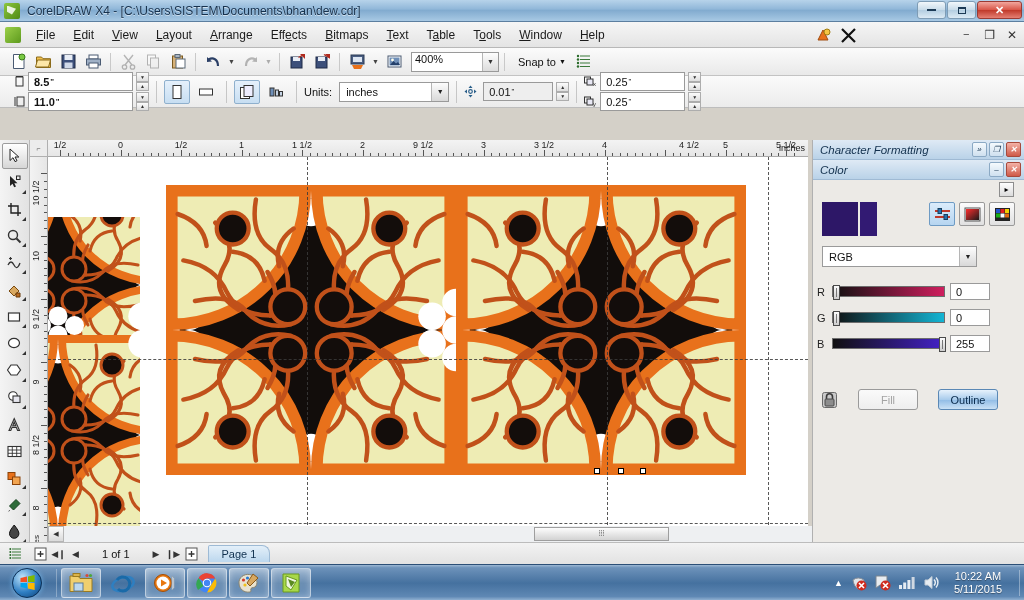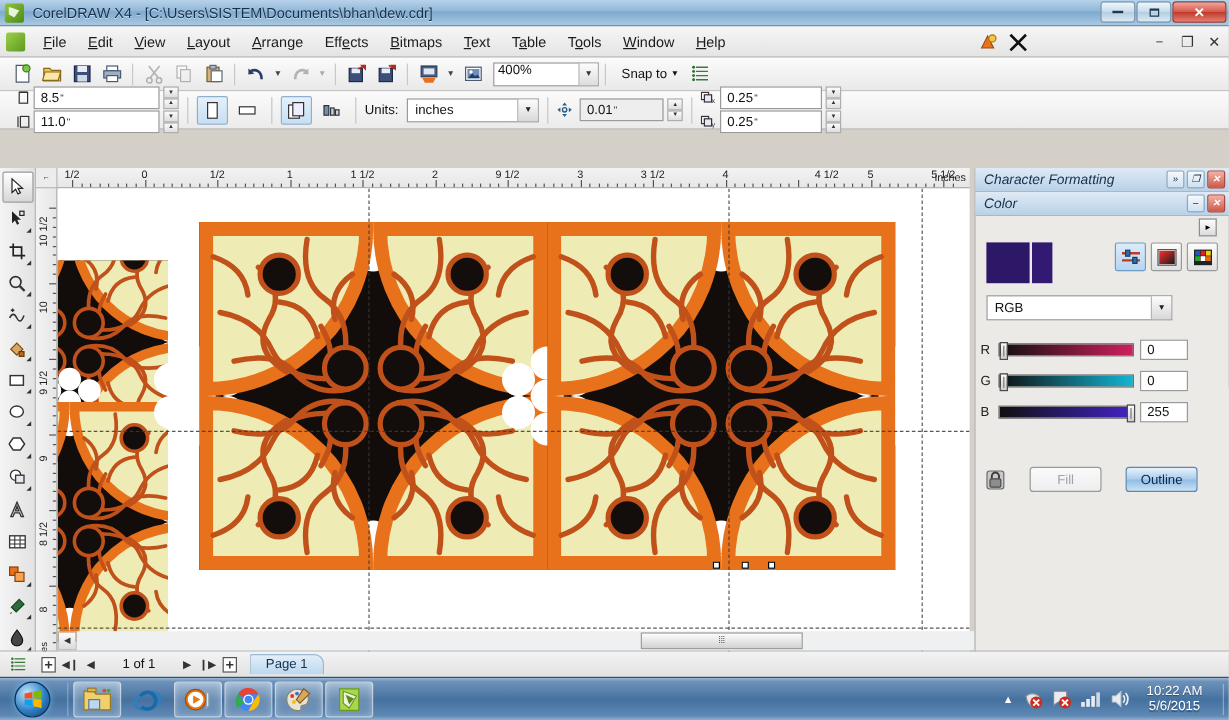--- a/index.html
+++ b/index.html
@@ -388,21 +388,21 @@
             <circle cx="2" cy="3" r="1.2"></circle>
             <circle cx="2" cy="6.5" r="1.2"></circle>
             <circle cx="2" cy="10" r="1.2"></circle>
             <circle cx="2" cy="13.5" r="1.2"></circle>
           </g>
         </svg>
     </div>
   </div>
 
   <div class="propbar">
-    <div style="display:flex;flex-direction:column;gap:1px;margin-left:8px;">
+    <div style="display:flex;flex-direction:column;gap:1px;margin-left:8px;font-weight:bold;">
       <div style="display:flex;align-items:center;gap:3px;">
         <svg width="11" height="11" viewBox="0 0 11 11">
             <rect x="2" y="1" width="7" height="9" fill="none" stroke="#333"></rect>
             <path d="M2 0.5 h7" stroke="#333"></path>
           </svg>
         <div class="numfield" style="width:105px">
           <span>8.5</span>
           <span style="font-size:8px">"</span>
         </div>
         <div class="spin">
@@ -1111,19 +1111,19 @@
         <rect x="9.4" y="6" width="3" height="9" fill="#e6ecf2"></rect>
           <rect x="13.6" y="3" width="3" height="12" fill="#cfd8e2"></rect>
       </svg>
       <svg width="18" height="17" viewBox="0 0 18 17">
         <path d="M2 6 h3 l4-3.5 v12 l-4-3.5 h-3z" fill="#e6ecf2" stroke="#c2ccd6"></path>
         <path d="M11 5.5 a4.5 4.5 0 0 1 0 6" fill="none" stroke="#e6ecf2" stroke-width="1.5"></path>
         <path d="M13 3.5 a7.5 7.5 0 0 1 0 10" fill="none" stroke="#e6ecf2" stroke-width="1.5"></path>
       </svg>
       <div class="clock">
         <div>10:22 AM</div>
-        <div>5/6/2015</div>
+        <div>5/11/2015</div>
       </div>
       <div class="tray-sep"></div>
     </div>
   </div>
 
 </div>
 
 </body></html>

